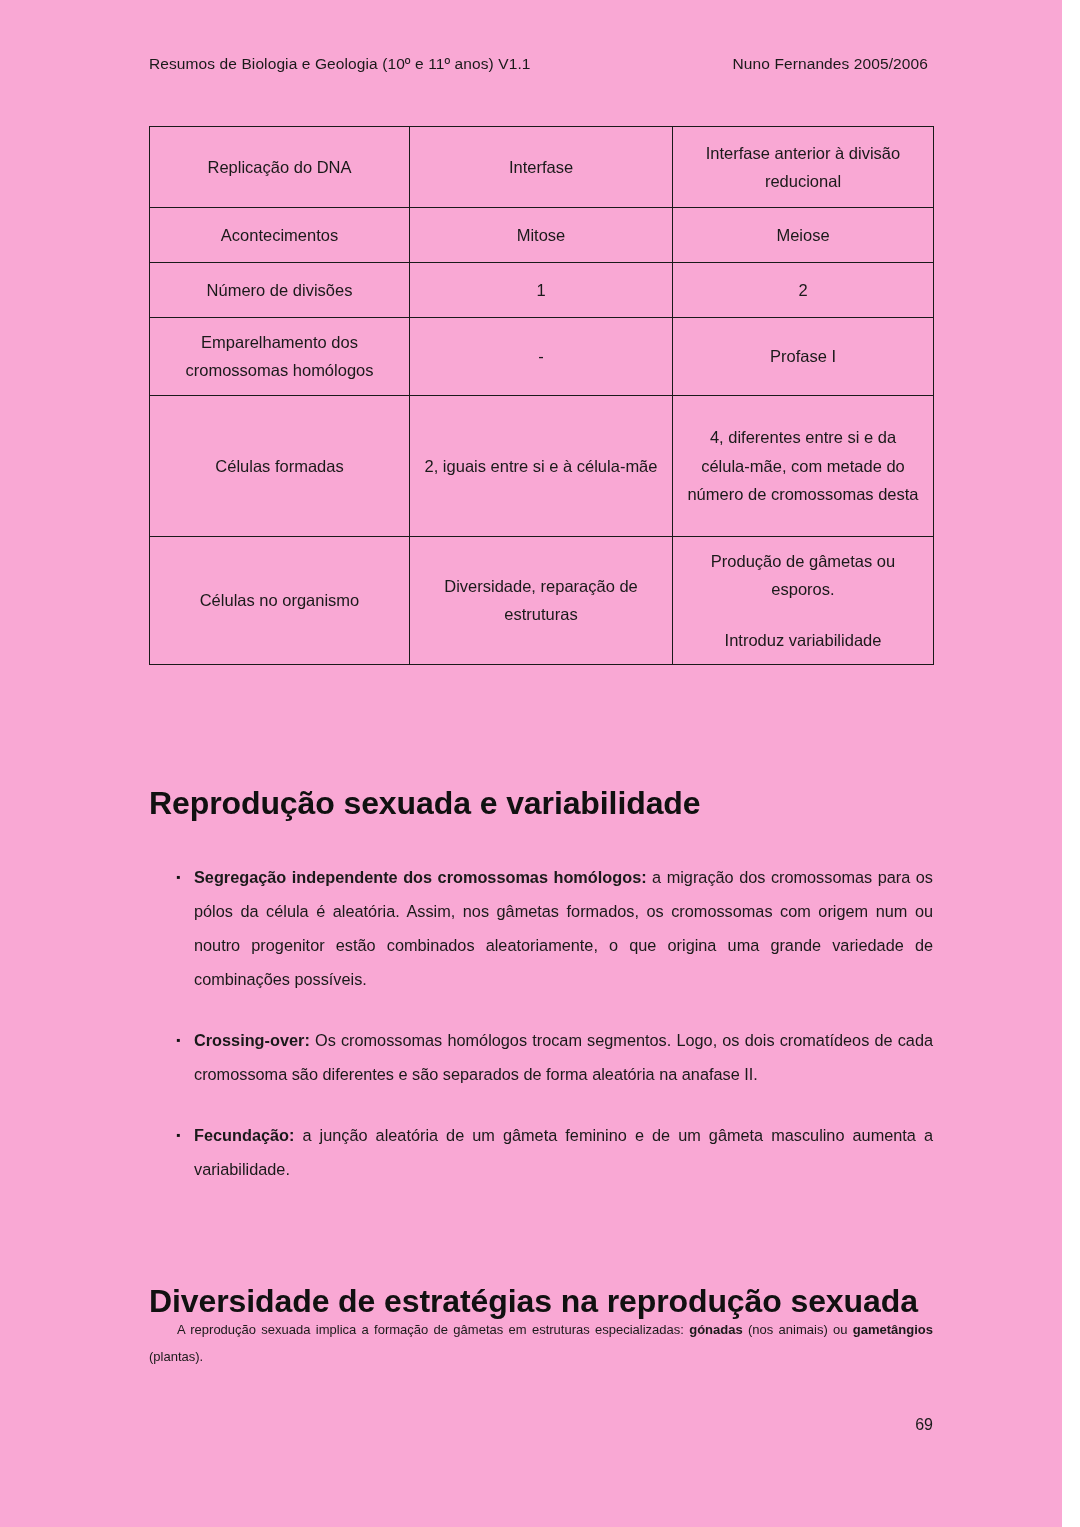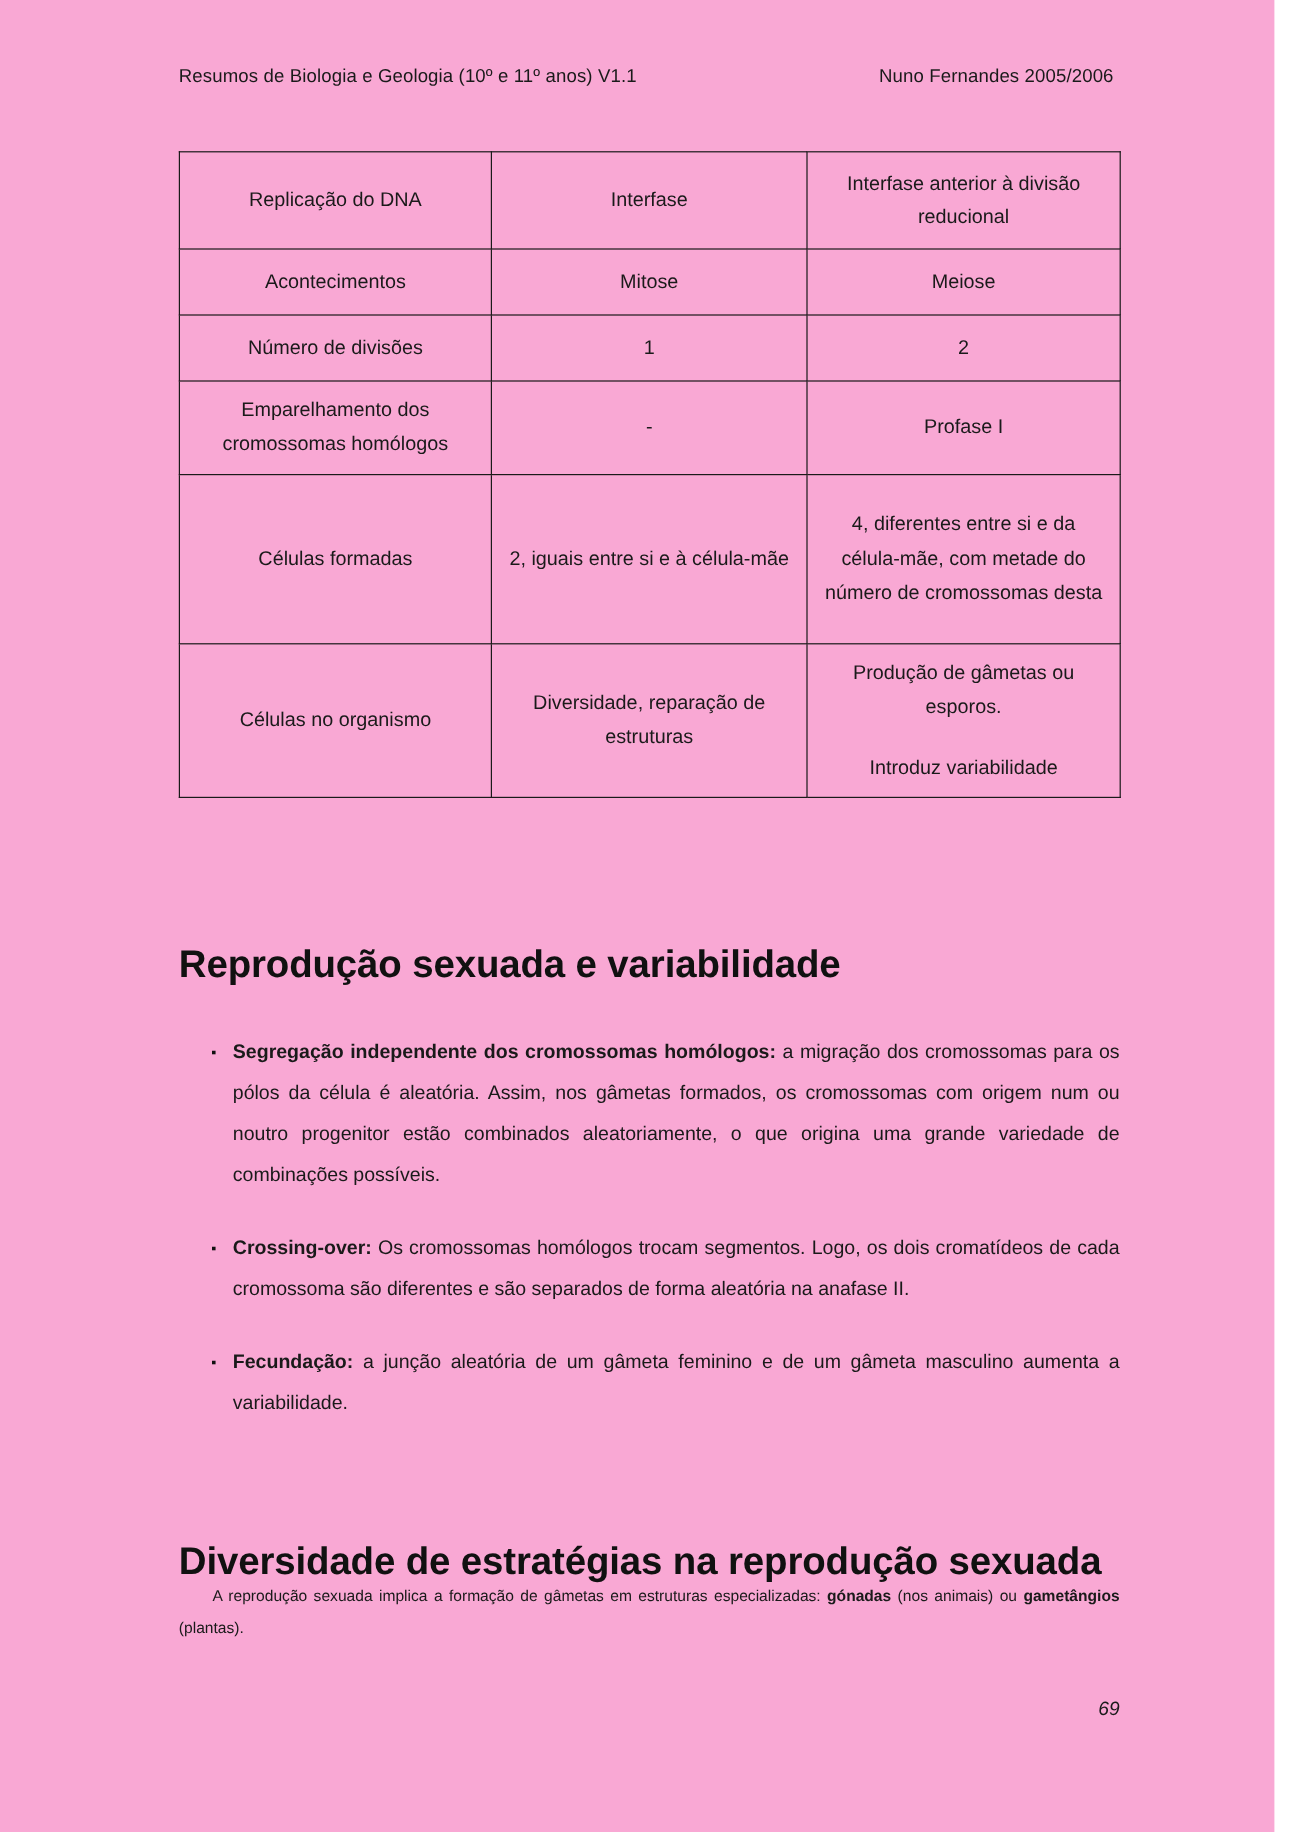--- a/index.html
+++ b/index.html
@@ -134,21 +134,20 @@
 
   
   .page-number {
     position: absolute;
     top: 1416px;
     left: 149px;
     width: 784px;
     text-align: right;
     font-size: 16px;
     color: #1a1a1a;
-    font-style: italic;
   }
 </style>
 </head>
 <body>
 
 <div class="page">
 
   <div class="doc-header">
     <span class="hdr-left">Resumos de Biologia e Geologia (10º e 11º anos) V1.1</span>
     <span class="hdr-right">Nuno Fernandes 2005/2006</span>

